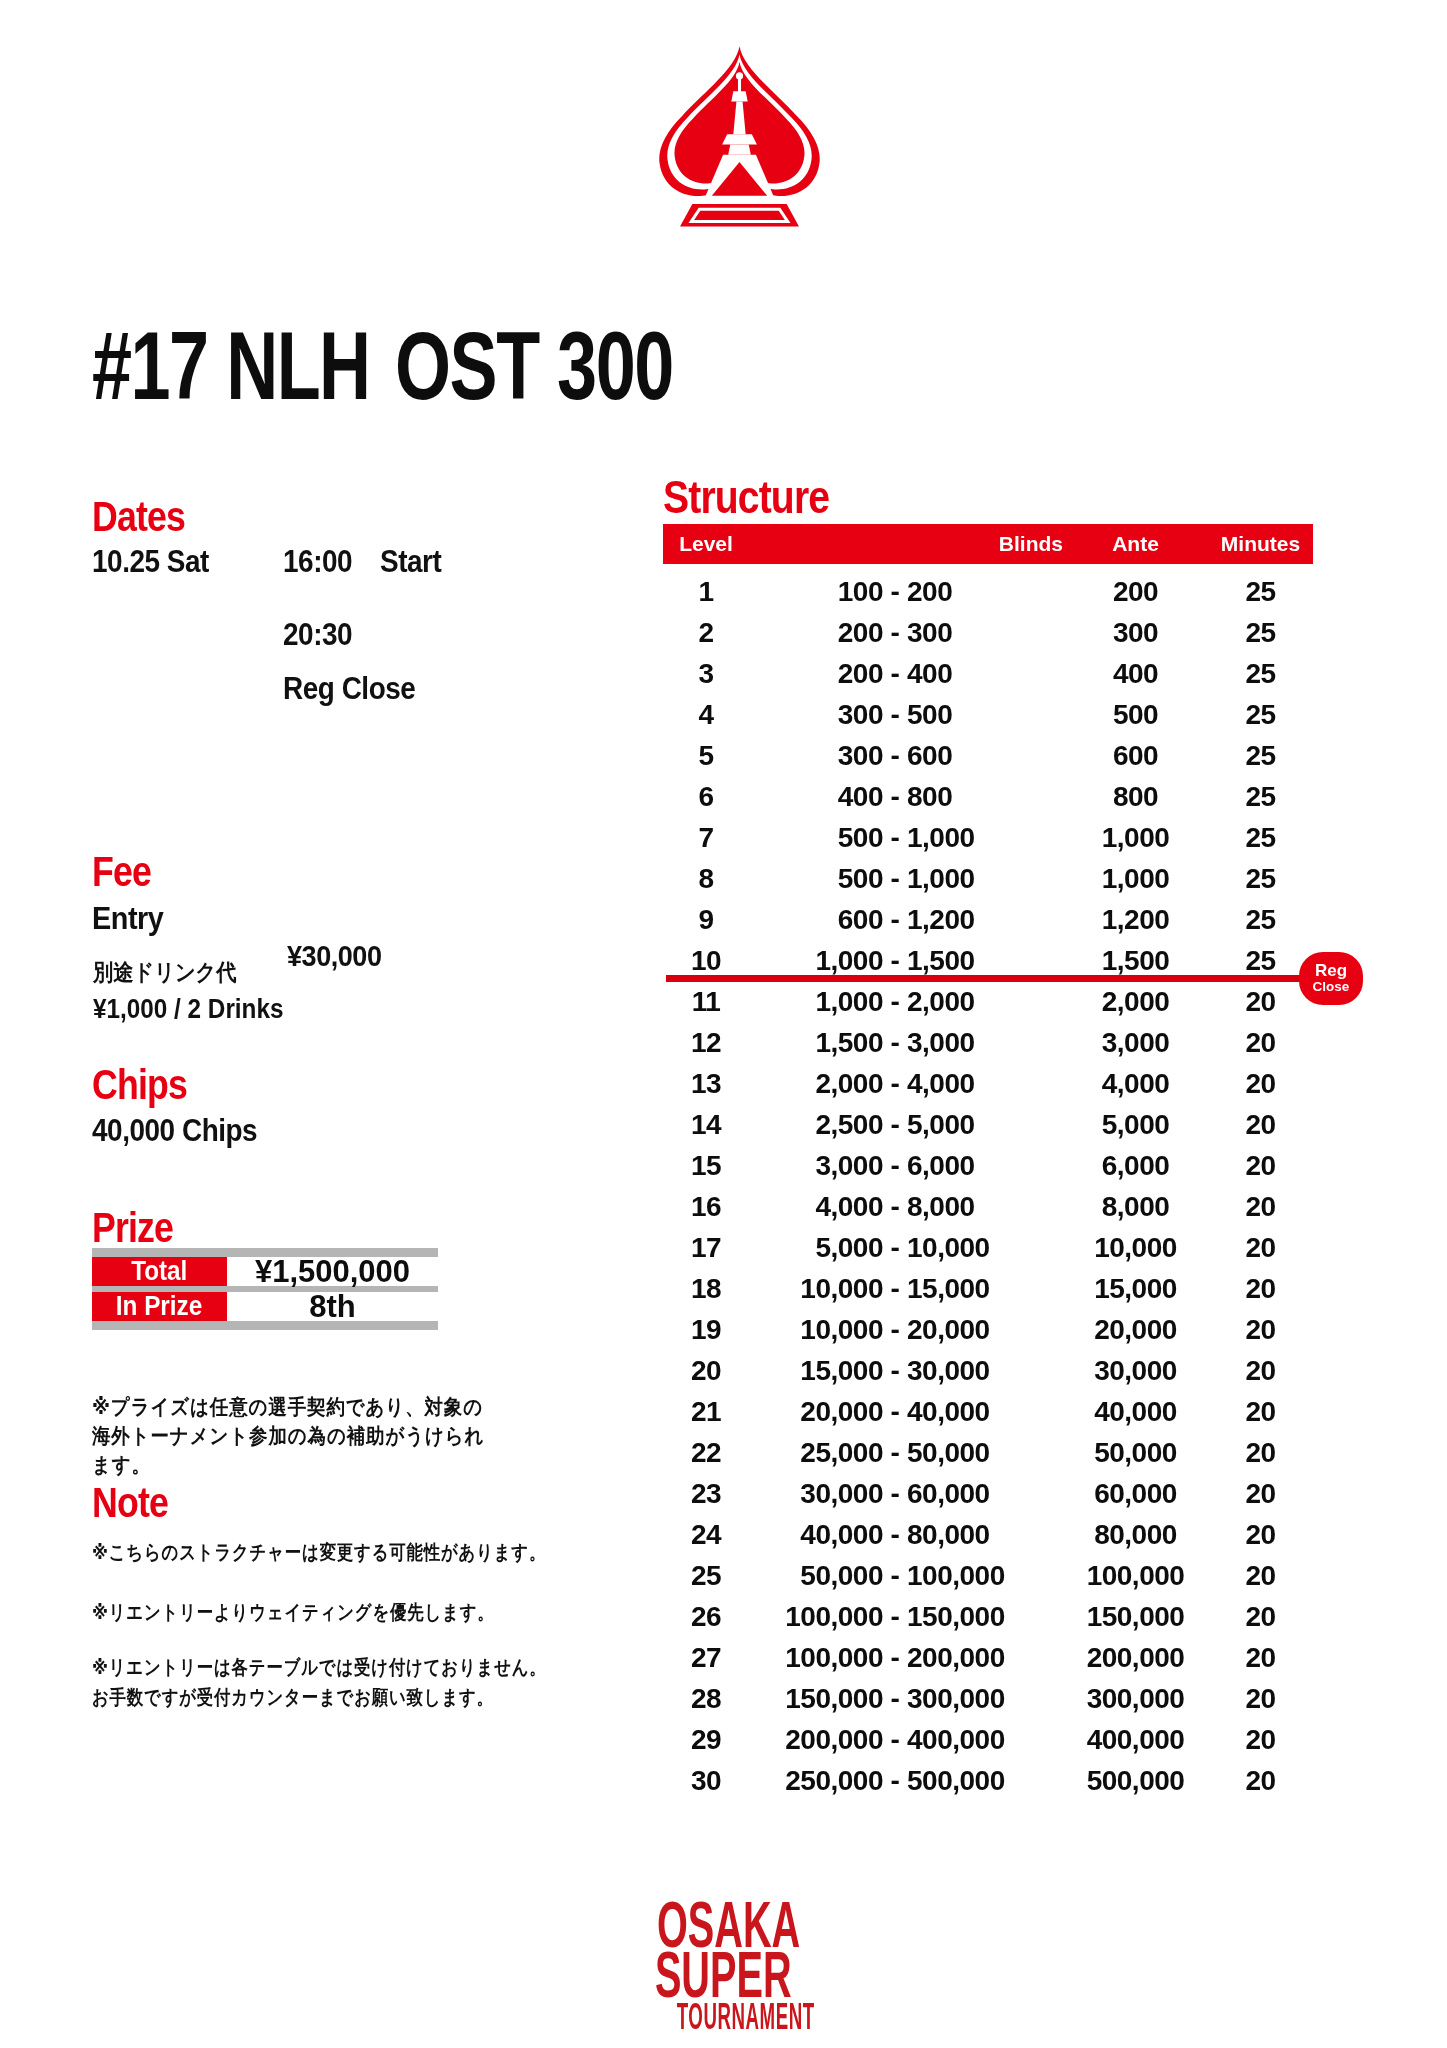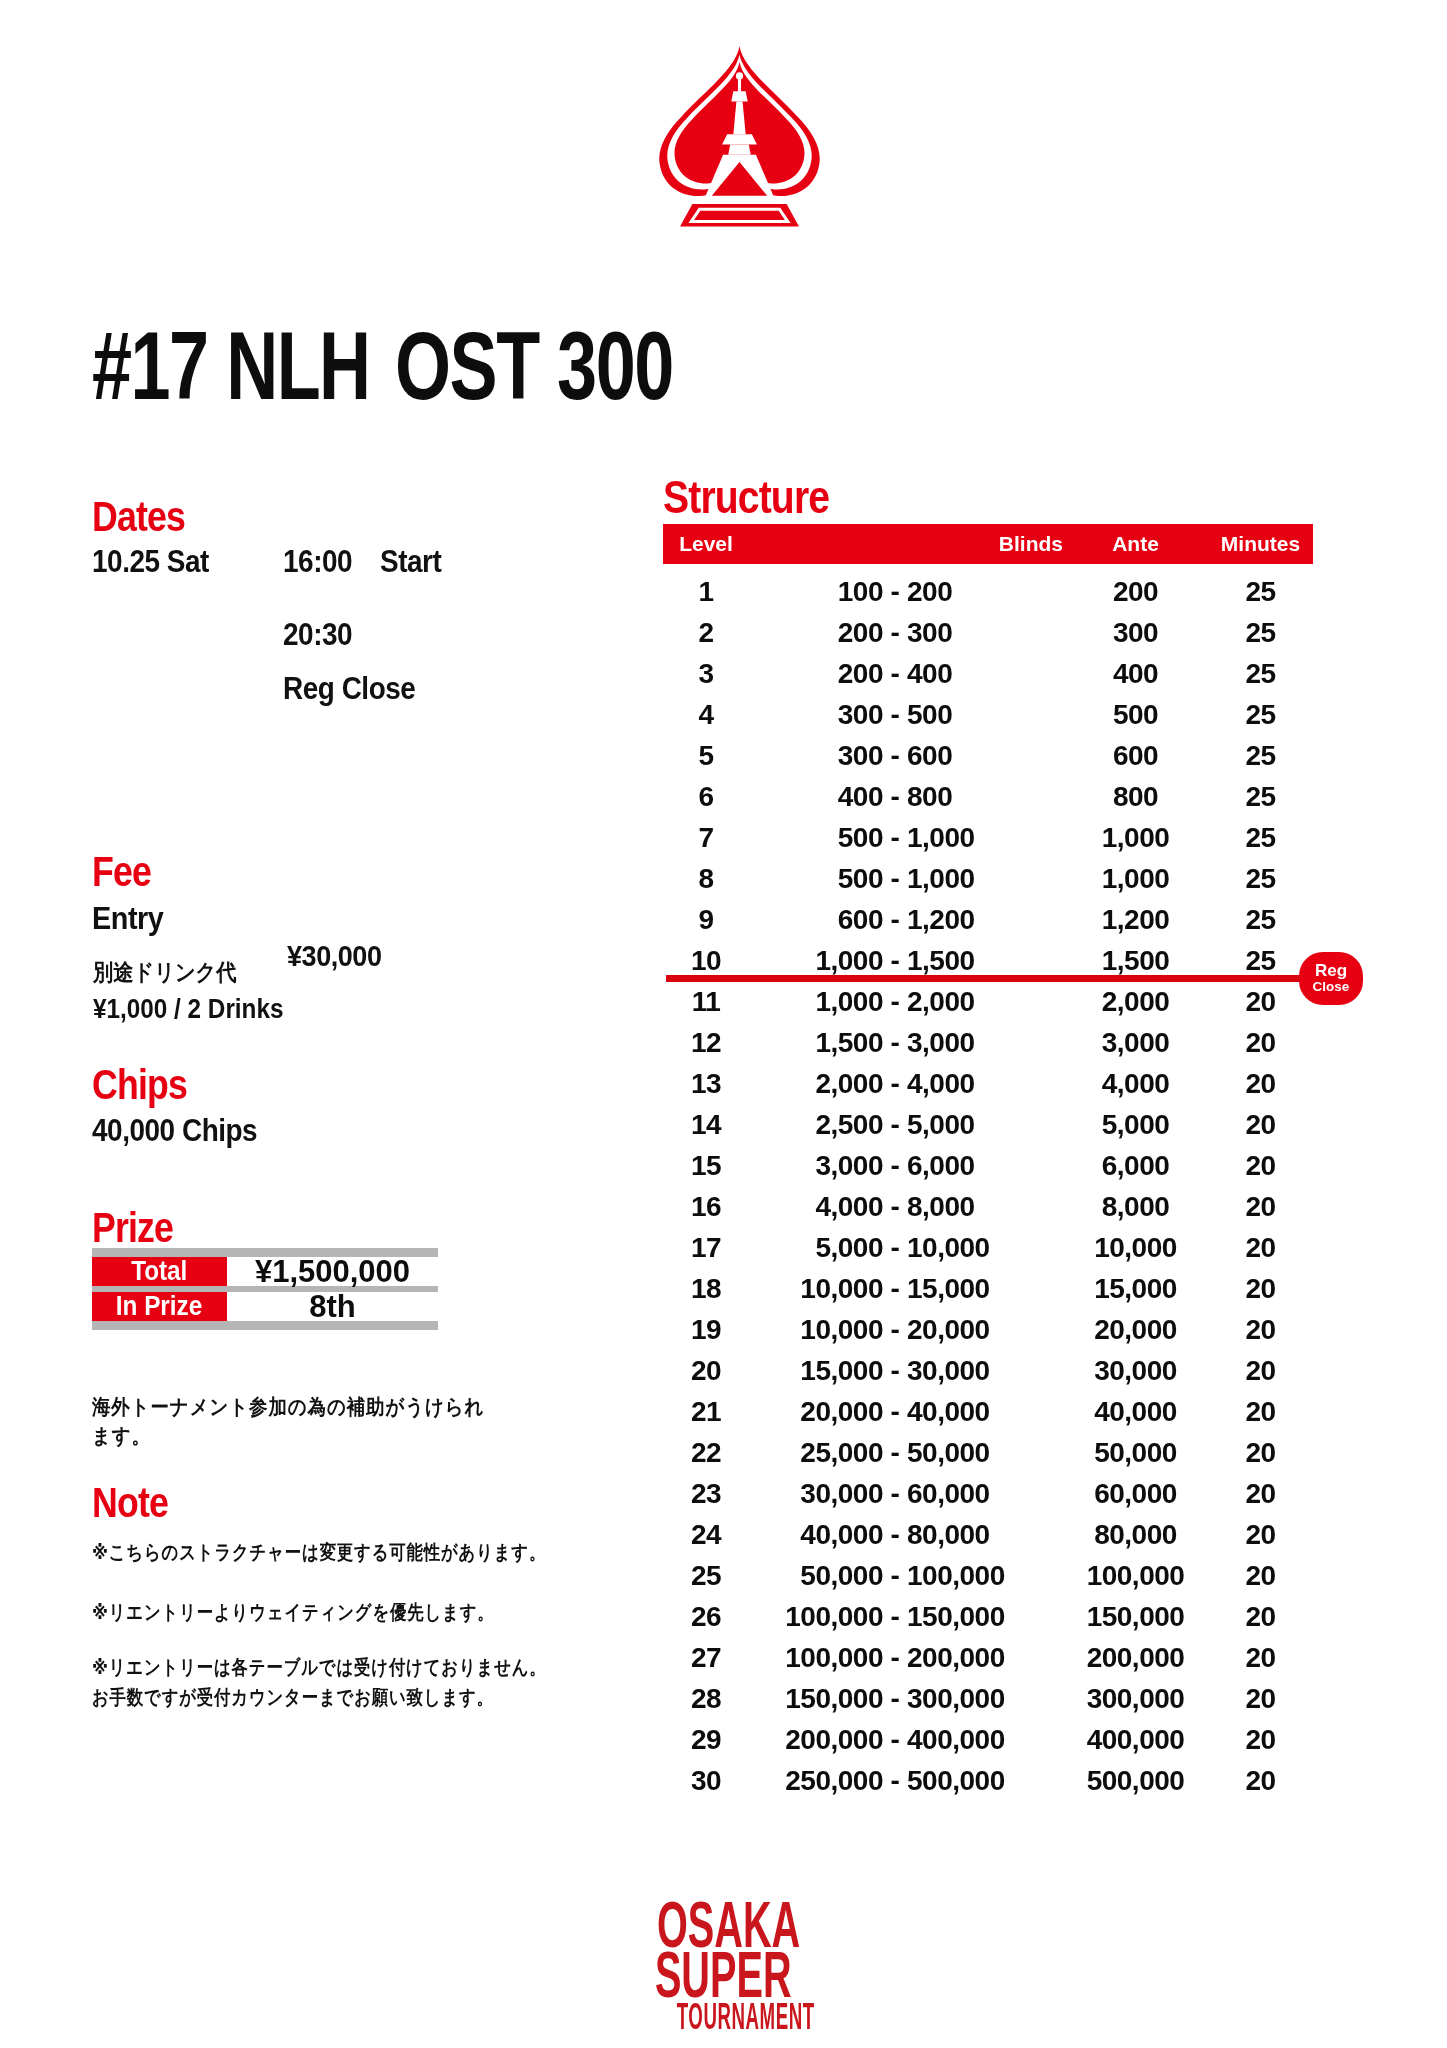--- a/index.html
+++ b/index.html
@@ -156,20 +156,21 @@
   <div class="pbar mid"></div>
   <div class="prow">
     <div class="plabel">
         <span class="cond cx90" style="transform-origin:50% 50%;">In Prize</span>
       </div>
     <div class="pvalue">8th</div>
   </div>
   <div class="pbar"></div>
 </div>
 <div class="abs note-small" style="left:92px;top:1392px;">
+  <div><span class="cond cx88">※プライズは任意の選手契約であり、対象の</span></div>
   <div><span class="cond cx88">海外トーナメント参加の為の補助がうけられ</span></div>
   <div><span class="cond cx88">ます。</span></div>
 </div>
 
 <div class="abs sec-h" style="left:92px;top:1482px;">
   <span class="cond cx85">Note</span>
 </div>
 <div class="abs note-item" style="left:92px;top:1537px;">
   <span class="cond cx82">※こちらのストラクチャーは変更する可能性があります。</span>
 </div>

